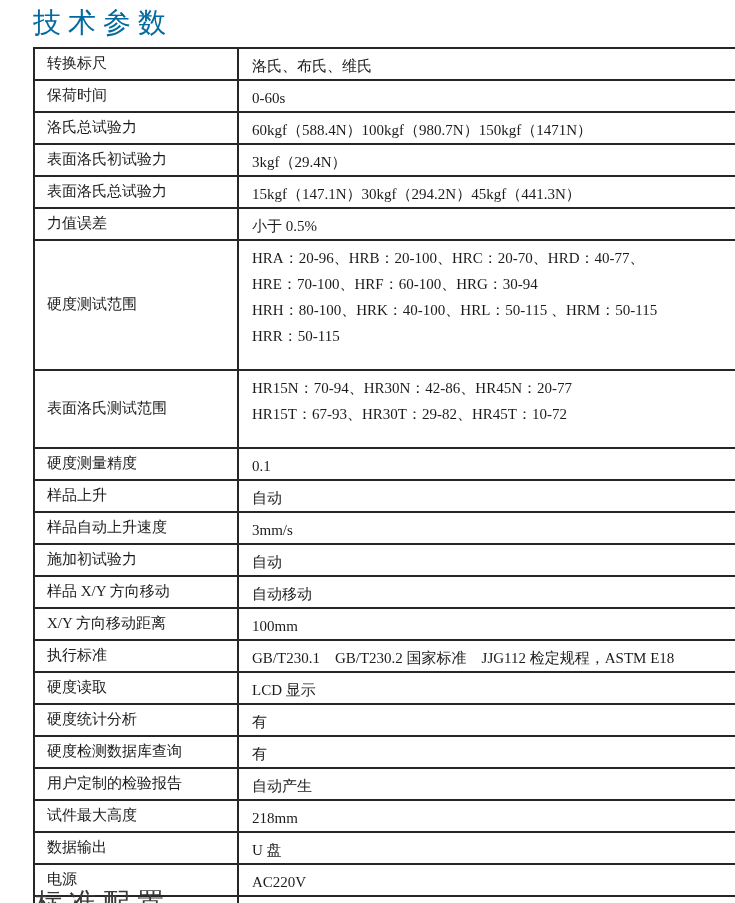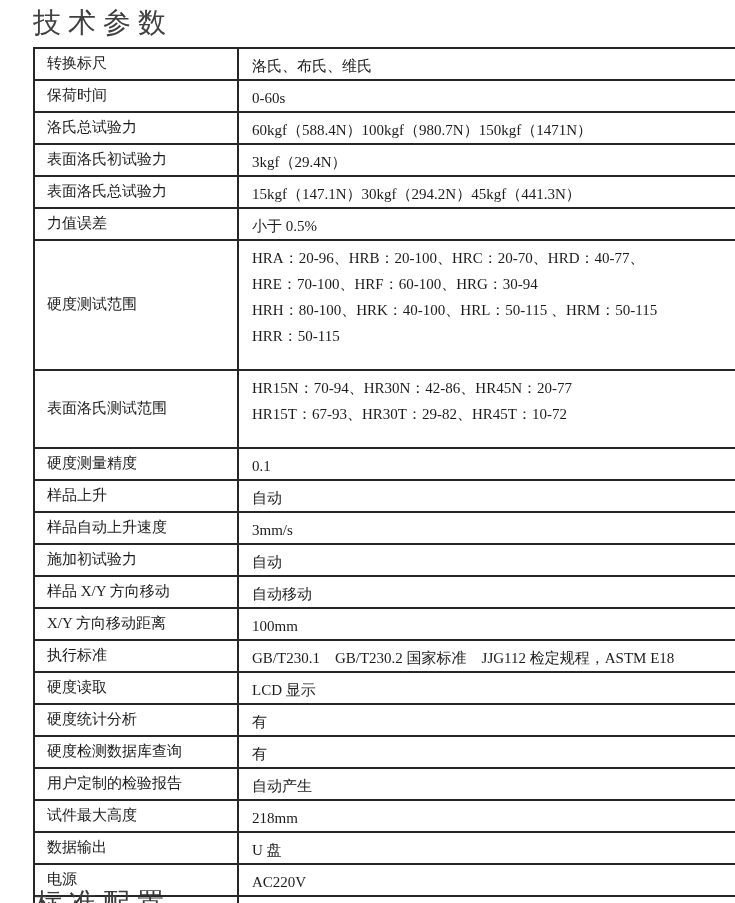--- a/index.html
+++ b/index.html
@@ -13,21 +13,21 @@
     overflow: hidden;
     position: relative;
     font-family: "Liberation Serif", "DejaVu Serif", serif;
     color: #1b1b1b;
   }
   .page-title {
     margin: 6px 4px 0 33px;
     font-size: 28px;
     font-weight: 500;
     letter-spacing: 7px;
-    color: #404040;
+    color: #0369a1;
     line-height: 1.2;
   }
   table.spec-table {
     border-collapse: collapse;
     margin: 7px 0 0 33px;
     width: 720px;
     table-layout: fixed;
   }
   table.spec-table td {
     border: 2px solid #262626;

